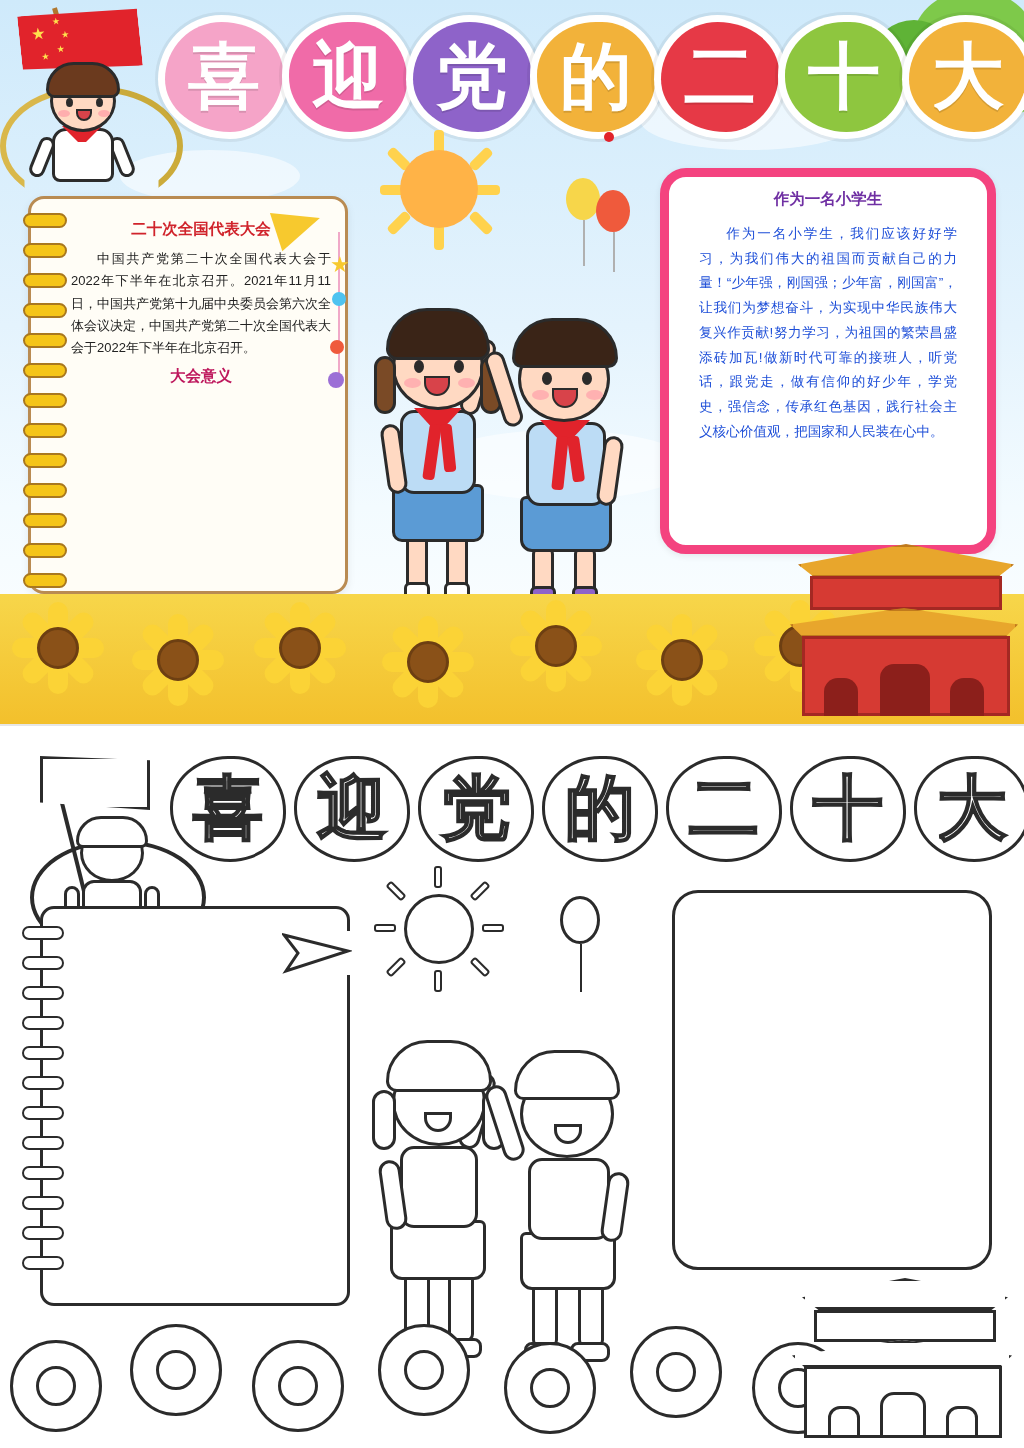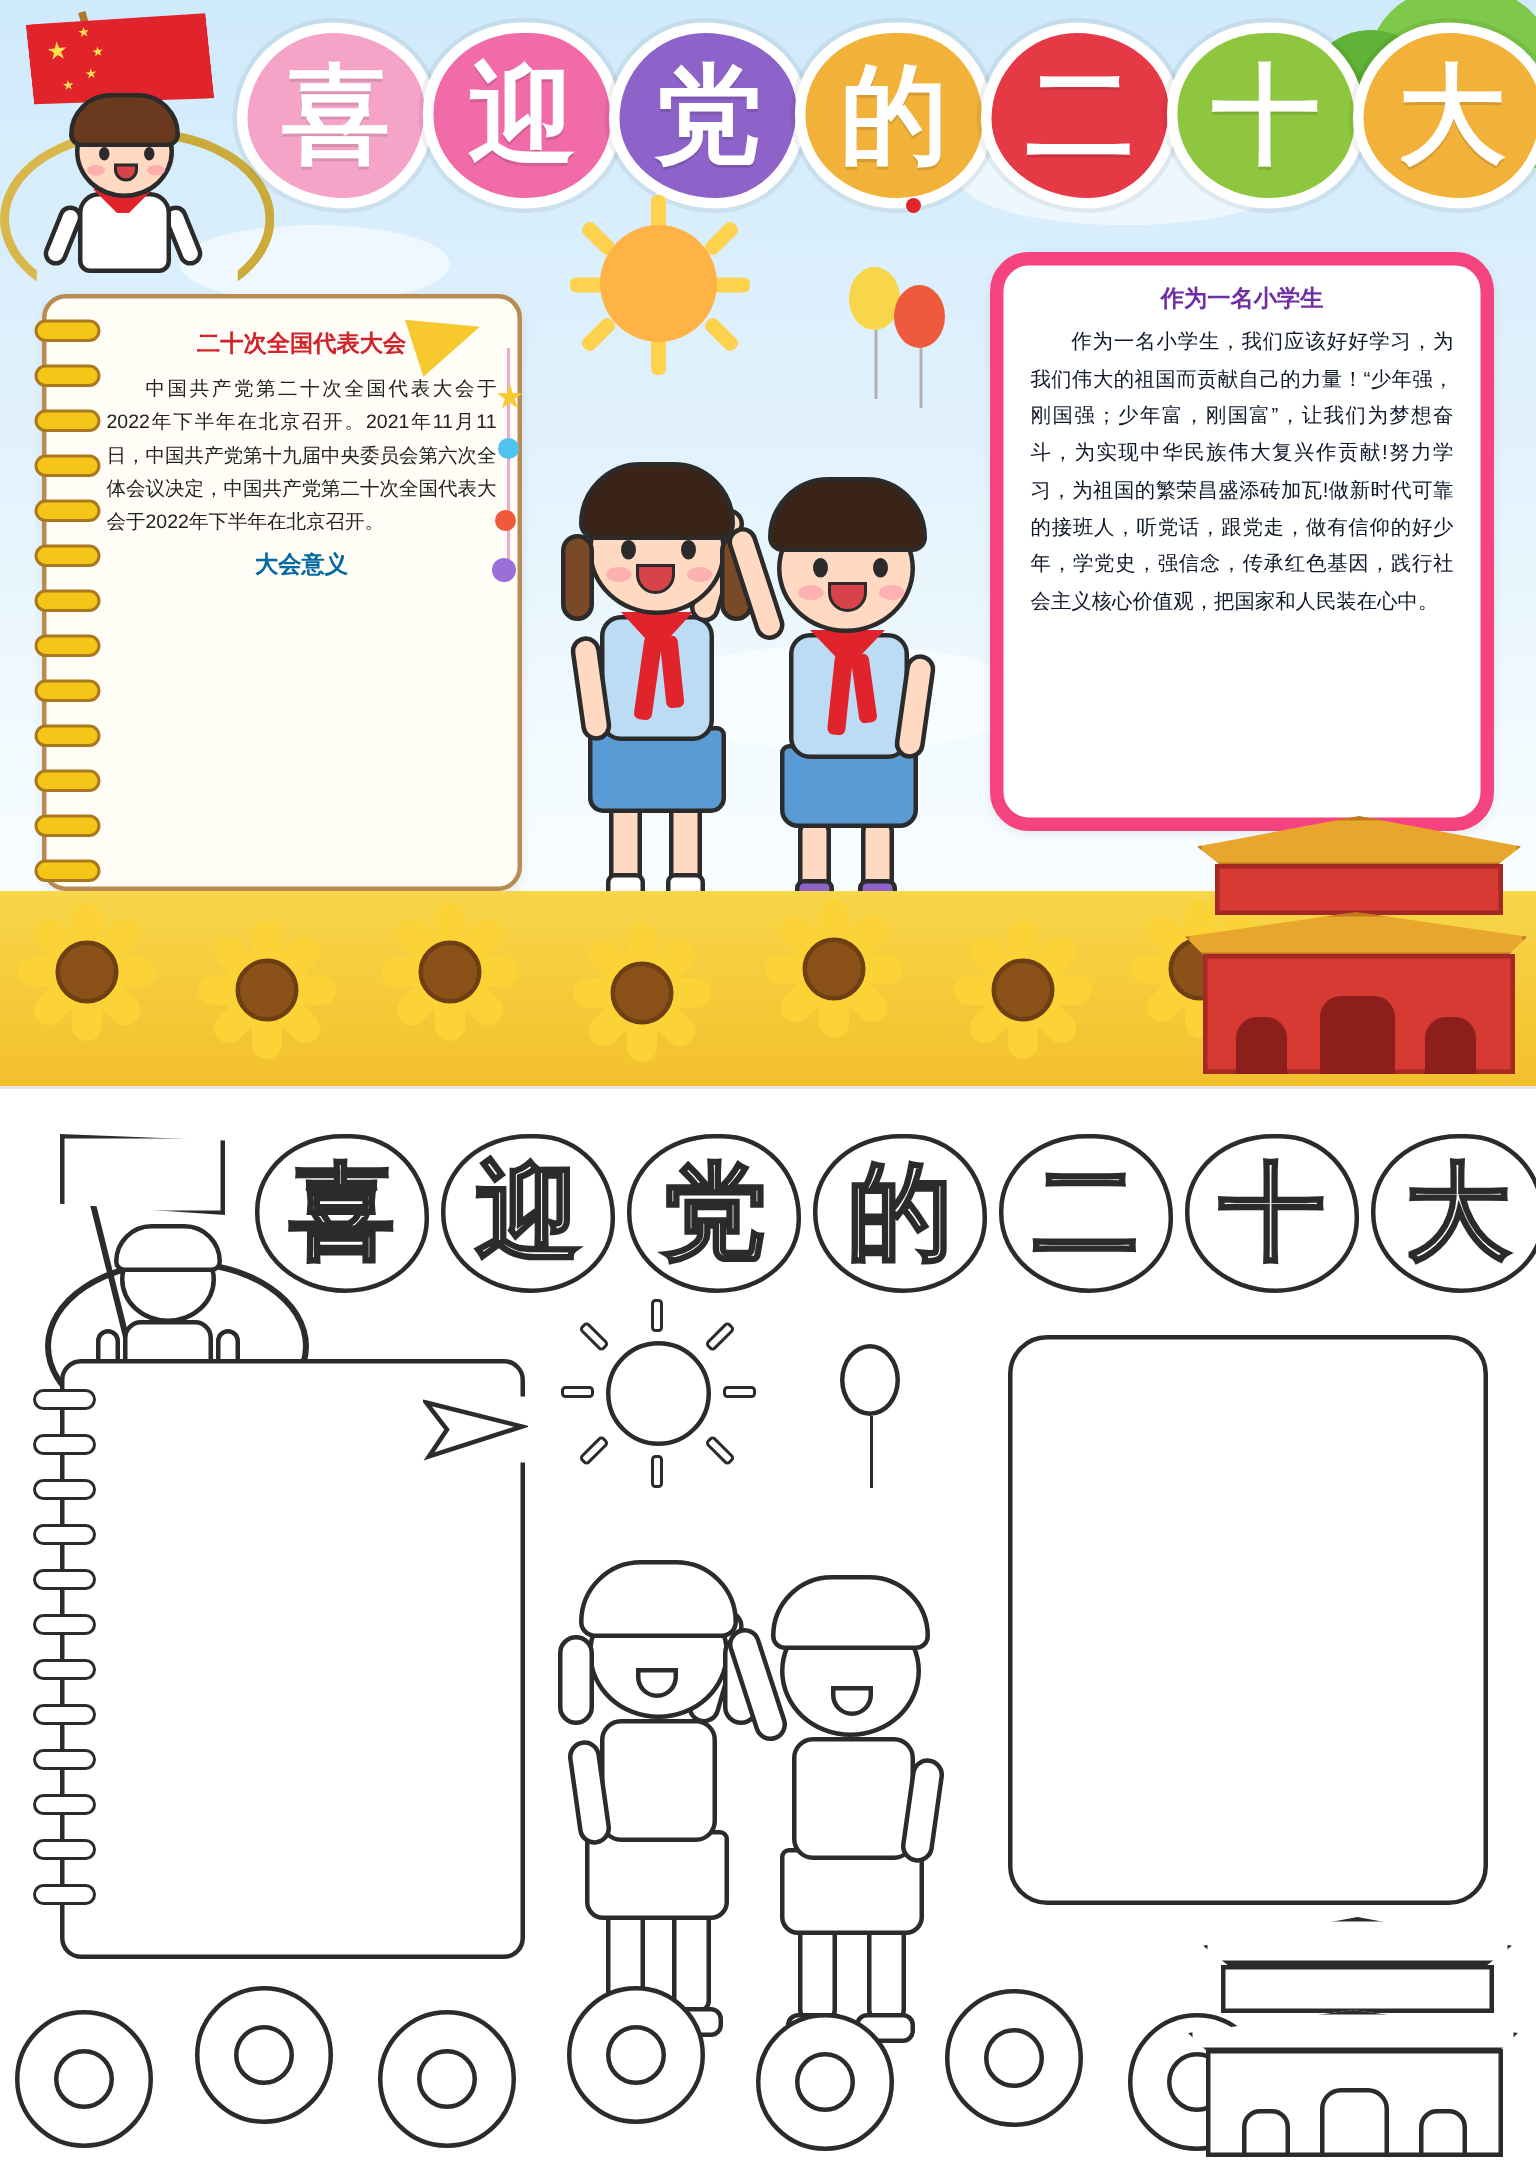--- a/index.html
+++ b/index.html
@@ -65,21 +65,21 @@
   
   .notebook{
     position:absolute;left:28px;top:196px;width:320px;height:398px;
     background:#fffdf6;border:3px solid #b98b52;border-radius:16px;
     box-shadow:0 3px 8px rgba(0,0,0,.08);
   }
   .spiral{position:absolute;left:-16px;top:210px;width:40px;}
   .ring{position:absolute;left:8px;width:44px;height:15px;background:#f5c518;border:2px solid #a9781f;border-radius:8px;}
   .nb-inner{position:absolute;left:40px;top:14px;right:14px;bottom:12px;}
   .nb-h{color:#d0232b;font-weight:bold;font-size:15.5px;text-align:center;margin:6px 0 8px;}
-  .nb-h.purple{color:#0369a1;}
+  .nb-h.purple{color:#be185d;}
   .nb-p{font-size:13px;line-height:1.72;color:#222;text-indent:2em;text-align:justify;margin:0 0 4px;}
 
   
   .sun{position:absolute;left:400px;top:150px;width:78px;height:78px;background:#ffb347;border-radius:50%;}
   .ray{position:absolute;background:#ffd24d;border-radius:4px;}
 
   
   .balloon{position:absolute;width:34px;height:42px;border-radius:50%;}
   .bstring{position:absolute;width:1.5px;background:#b0b0b0;}
 
@@ -106,21 +106,21 @@
   .kid .hair{position:absolute;background:#3a2417;border:3px solid #2b2b2b;}
   .braid{position:absolute;background:#7a4a26;border:3px solid #2b2b2b;border-radius:12px;}
 
   
   .speech{
     position:absolute;left:660px;top:168px;width:336px;height:386px;
     background:#ffffff;border:9px solid #f4437f;border-radius:26px;
     box-shadow:0 2px 7px rgba(0,0,0,.08);
   }
   .speech-h{color:#6f2fa3;font-weight:bold;font-size:15.5px;text-align:center;margin:12px 0 6px;}
-  .speech-p{font-size:13.6px;line-height:1.82;color:#0f172a;text-indent:2em;text-align:justify;margin:0;padding:0 18px;}
+  .speech-p{font-size:13.6px;line-height:1.82;color:#1d4ed8;text-indent:2em;text-align:justify;margin:12px;padding:0 18px;}
 
   
   .flowers{position:absolute;left:0;bottom:0;width:1024px;height:130px;background:linear-gradient(#f7d64a,#f3c02c);}
   .sf{position:absolute;width:96px;height:96px;}
   .sf .p{position:absolute;left:50%;top:50%;width:20px;height:46px;margin:-46px 0 0 -10px;background:#fbd336;border-radius:12px;transform-origin:50% 100%;}
   .sf .core{position:absolute;left:50%;top:50%;width:42px;height:42px;margin:-21px 0 0 -21px;background:#8a5118;border-radius:50%;border:3px solid #6d3f12;}
 
   
   .gate{position:absolute;right:0;bottom:0;width:240px;height:190px;}
   .gate .roof{position:absolute;background:#e8a62c;border:3px solid #c07a1d;border-radius:6px;}

